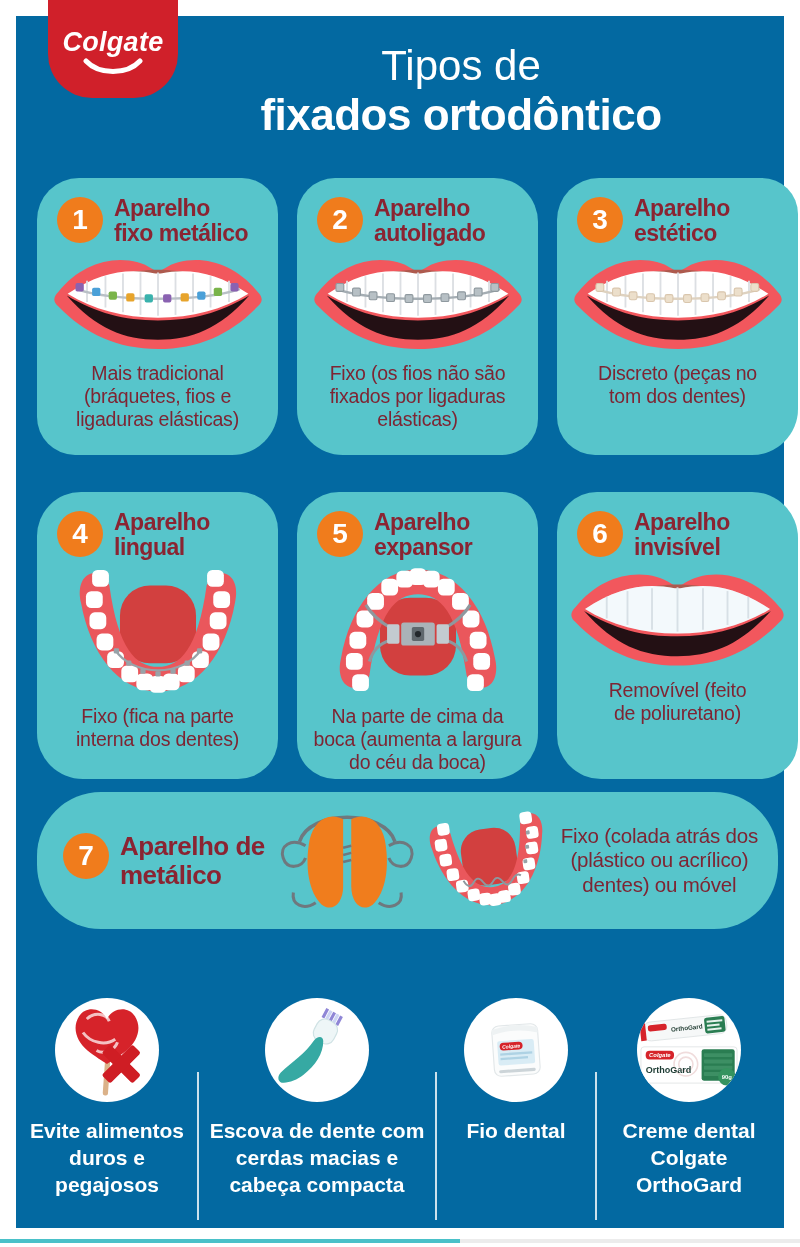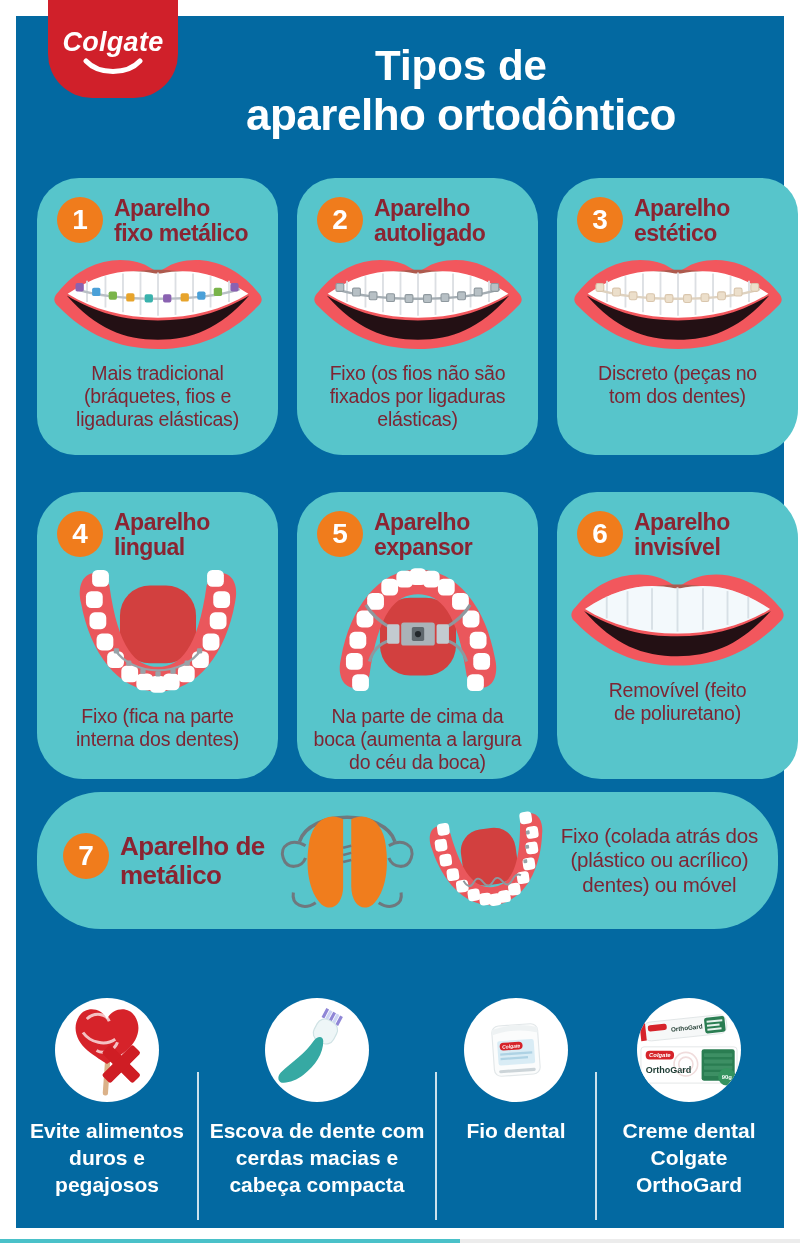--- a/index.html
+++ b/index.html
@@ -11,21 +11,21 @@
   .canvas{position:absolute;left:16px;top:16px;width:768px;height:1212px;background:#0369a1;}
 
   
   .logo{position:absolute;left:32px;top:-16px;width:130px;height:98px;background:#d0202a;
     border-radius:0 0 44px 44px;display:flex;flex-direction:column;align-items:center;
     justify-content:center;z-index:4;box-sizing:border-box;padding-top:4px;}
   .logo-text{color:#fff;font-style:italic;font-weight:700;font-size:27px;letter-spacing:.3px;}
 
   
   .title{position:absolute;left:130px;top:26px;width:630px;text-align:center;color:#fff;}
-  .title-line1{font-size:42px;font-weight:700;line-height:1.12;display:block;}
+  .title-line1{font-size:42px;font-weight:400;line-height:1.12;display:block;}
   .title-line2{font-size:44px;font-weight:800;line-height:1.18;display:block;letter-spacing:-.5px;}
 
   
   .card{position:absolute;background:#57c5cb;box-sizing:border-box;padding:16px 12px;
     border-radius:42px 36px 46px 38px;}
   #card1{left:21px;top:162px;width:241px;height:277px;}
   #card2{left:281px;top:162px;width:241px;height:277px;border-radius:38px 44px 36px 46px;}
   #card3{left:541px;top:162px;width:241px;height:277px;}
   #card4{left:21px;top:476px;width:241px;height:287px;border-radius:44px 38px 40px 46px;}
   #card5{left:281px;top:476px;width:241px;height:287px;}
@@ -72,21 +72,21 @@
 
   <div class="logo">
     <span class="logo-text">Colgate</span>
     <svg width="64" height="18" viewBox="0 0 64 18">
       <path d="M5,3 C18,17 46,17 59,3" stroke="#fff" stroke-width="5" fill="none" stroke-linecap="round"></path>
     </svg>
   </div>
 
   <header class="title">
     <span class="title-line1">Tipos de</span>
-    <span class="title-line2">aparelho ortodôntico</span>
+    <span class="title-line2">fixados ortodôntico</span>
   </header>
 
   <section class="card" id="card1">
     <div class="card-head">
       <div class="num">1</div>
       <h3 class="card-title">
         <span>Aparelho</span><br>
         <span>fixo metálico</span>
       </h3>
     </div>

